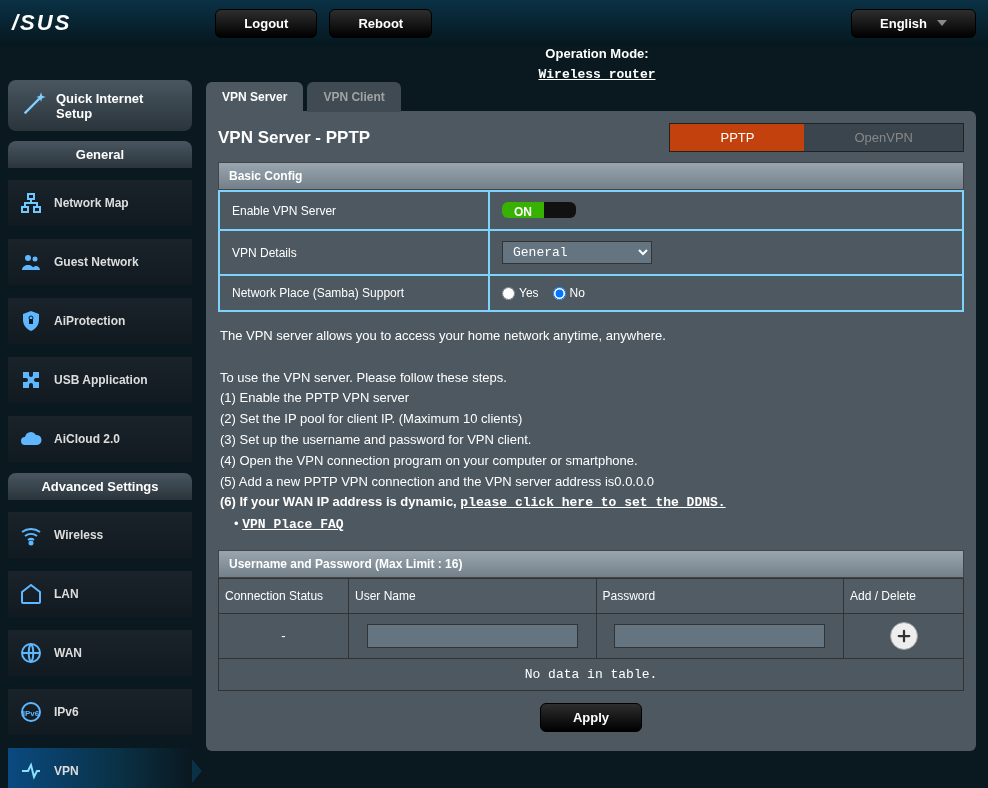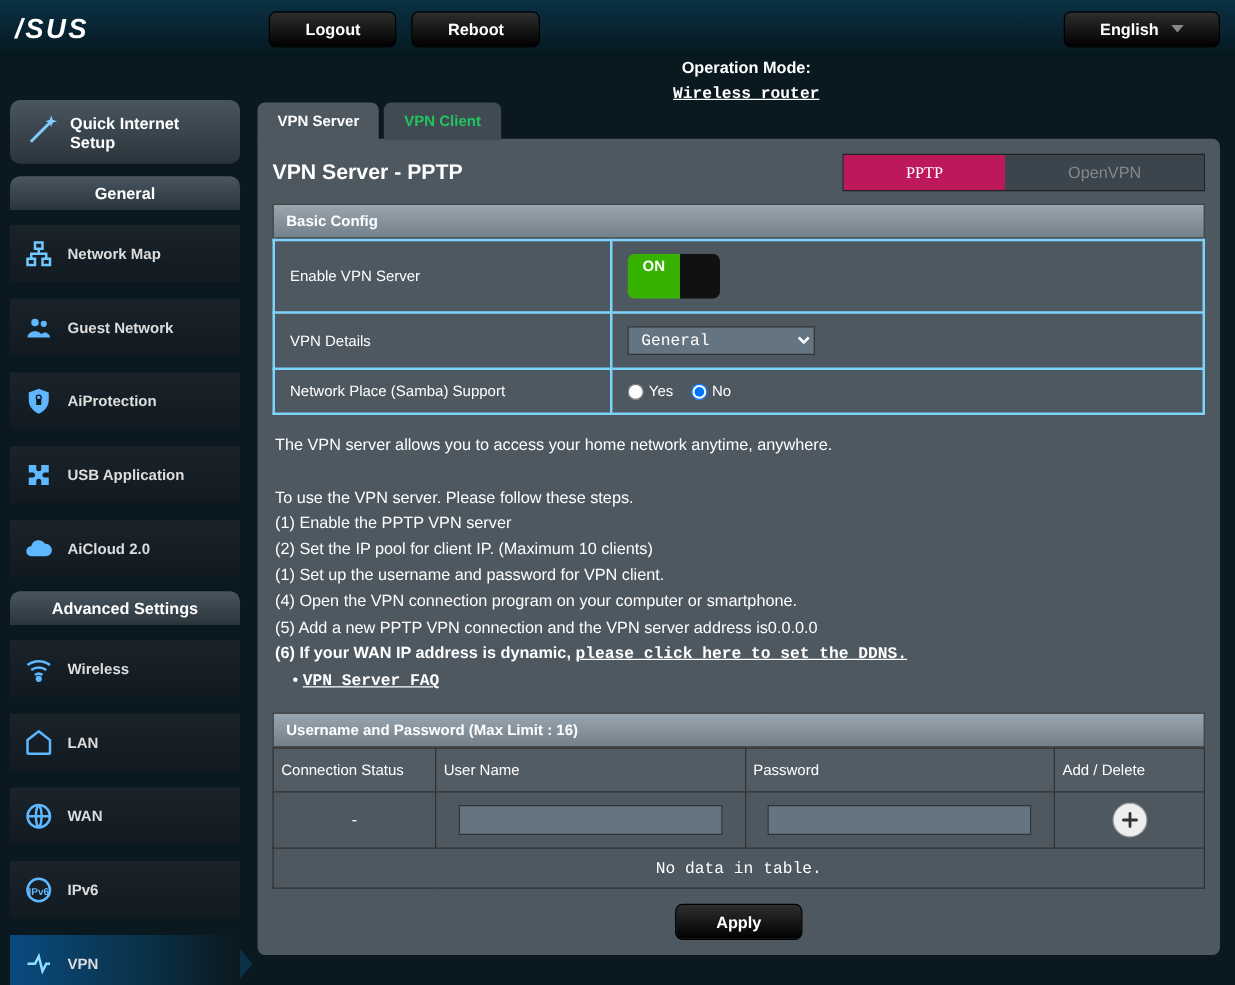--- a/index.html
+++ b/index.html
@@ -138,21 +138,21 @@
     flex: 1;
     padding: 6px 12px 12px 6px;
   }
   .tabs {
     display: flex;
     gap: 4px;
     margin-bottom: -1px;
   }
   .tab {
     background: #3f4a52;
-    color: #22c55e;
+    color: #a3a3a3;
     padding: 8px 16px;
     border-radius: 6px 6px 0 0;
     font-size: 12px;
     font-weight: bold;
     cursor: pointer;
   }
   .tab.active {
     background: #4d5860;
     color: #fff;
   }
@@ -178,23 +178,22 @@
     border: 1px solid #222;
   }
   .subtab {
     padding: 6px 50px;
     font-size: 13px;
     background: #3b454d;
     color: #888;
     cursor: pointer;
   }
   .subtab.active {
-    background: #be185d;
-    color: #fff;
-    font-family: Liberation Serif, serif;
+    background: #c2410c;
+    color: #fff;
   }
   .section-bar {
     background: linear-gradient(180deg,#9aa6af,#748089);
     color: #fff;
     font-weight: bold;
     font-size: 12px;
     padding: 6px 10px;
     border: 1px solid #444;
   }
   .config-table {
@@ -206,21 +205,21 @@
     padding: 10px 12px;
     background: #4d5860;
     color: #fff;
     font-size: 12px;
   }
   .config-table td:first-child { width: 270px; }
   .toggle {
     display: inline-flex;
     border-radius: 6px;
     overflow: hidden;
-    height: 36px;
+    height: 16px;
     cursor:pointer;
   }
   .toggle .on { background:#37b200; color:#fff; font-weight:bold; padding:3px 12px; font-size:12px;}
   .toggle .off { background:#111; width:32px;}
   select.vpn-details {
     background: #647480;
     color: #fff;
     border: 1px solid #333;
     padding: 2px 6px;
     font-family: "Courier New", monospace;
@@ -515,28 +514,28 @@
           </td>
         </tr>
       </tbody>
         </table>
 
       <div class="desc">
         <div>The VPN server allows you to access your home network anytime, anywhere.</div><br>
         <div>To use the VPN server. Please follow these steps.</div>
         <div>(1) Enable the PPTP VPN server</div>
         <div>(2) Set the IP pool for client IP. (Maximum 10 clients)</div>
-        <div>(1) Set up the username and password for VPN client.</div>
+        <div>(3) Set up the username and password for VPN client.</div>
         <div>(4) Open the VPN connection program on your computer or smartphone.</div>
         <div>(5) Add a new PPTP VPN connection and the VPN server address is0.0.0.0</div>
         <div>
           <b><span>(6) If your WAN IP address is dynamic, </span></b>
           <span class="link">please click here to set the DDNS.</span>
         </div>
-        <div class="bullet">• <span class="link">VPN Server FAQ</span></div>
+        <div class="bullet">• <span class="link">VPN Place FAQ</span></div>
       </div>
 
       <div class="section-bar">Username and Password (Max Limit : 16)</div>
       <table class="user-table">
         <tbody>
             <tr>
           <th class="th-conn">Connection Status</th>
           <th>User Name</th>
           <th>Password</th>
           <th class="th-add">Add / Delete</th>

